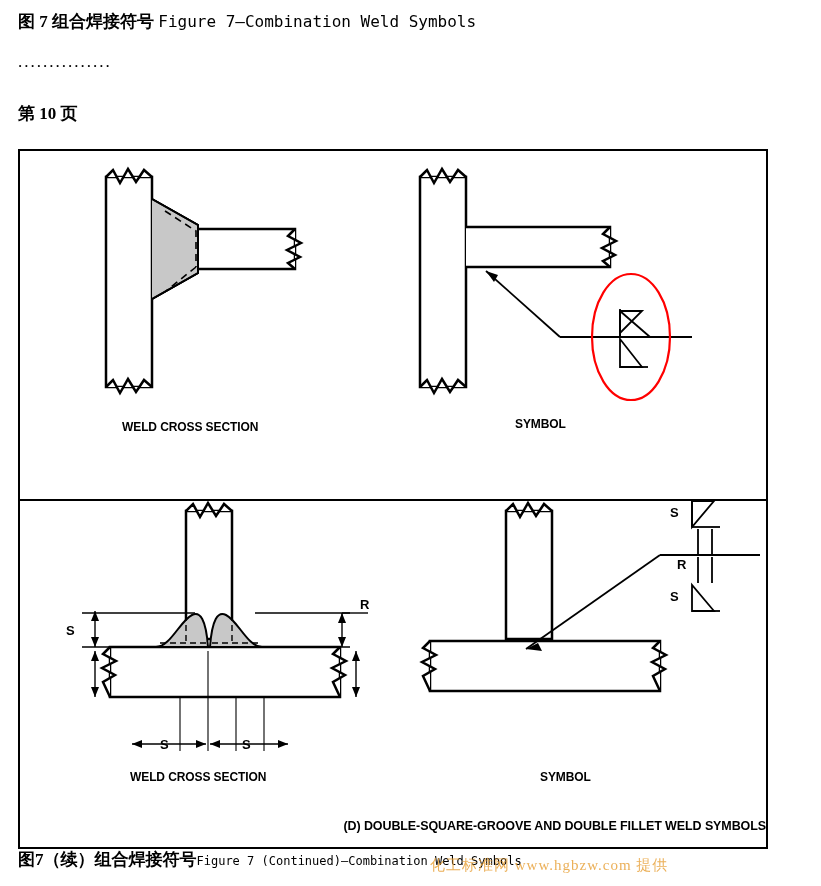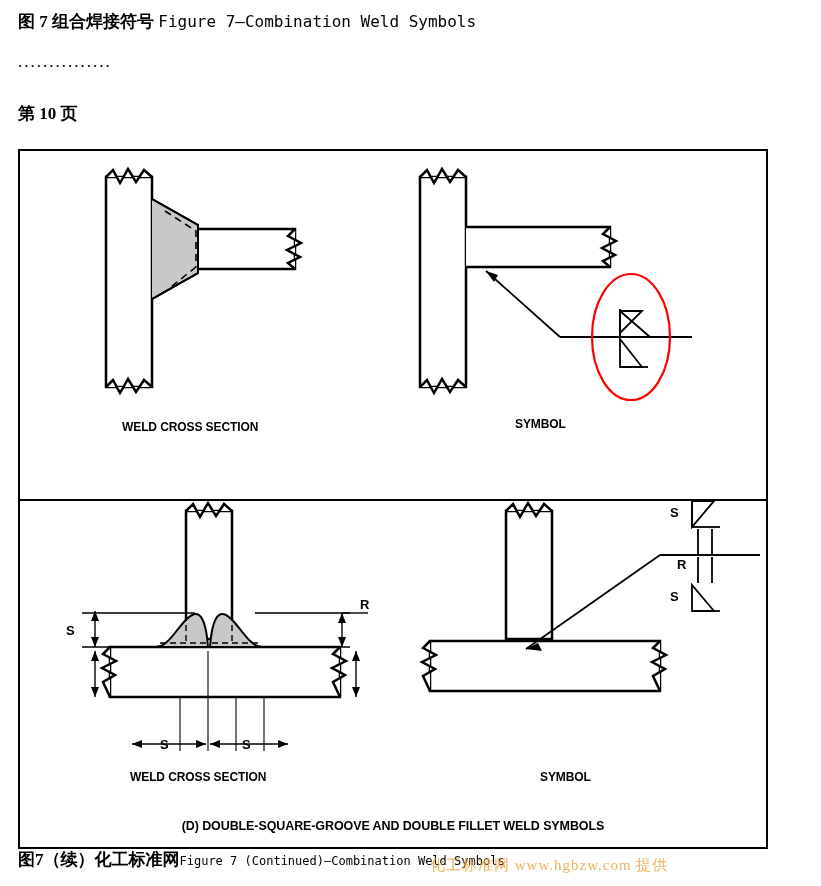--- a/index.html
+++ b/index.html
@@ -72,21 +72,21 @@
   .caption-c, .caption-d {
     position: absolute;
     width: 100%;
     text-align: center;
     font-family: "Liberation Sans", sans-serif;
     font-weight: bold;
     font-size: 12.5px;
     letter-spacing: -0.1px;
   }
   .caption-c { top: 312px; }
-  .caption-d { top: 668px; }
+  .caption-d { top: 668px; text-align: right; }
 
   .sublabel {
     position: absolute;
     font-family: "Liberation Sans", sans-serif;
     font-weight: bold;
     font-size: 12px;
     letter-spacing: -0.1px;
   }
   .sub-a { left: 102px; top: 269px; }
   .sub-b { left: 495px; top: 266px; }
@@ -271,18 +271,18 @@
       <text x="650" y="100" font-family="Liberation Sans, sans-serif" font-size="13" font-weight="bold">S</text>
     </svg>
 
     <div class="sublabel sub-c">WELD CROSS SECTION</div>
     <div class="sublabel sub-d">SYMBOL</div>
     <div class="caption-d">(D) DOUBLE-SQUARE-GROOVE AND DOUBLE FILLET WELD SYMBOLS</div>
 
   </div>
 
   <div class="title-bottom">
-    <span>图7（续）化工标准网</span><span class="lat">Figure 7 (Continued)—Combination Weld Symbols</span>
+    <span>图7（续）组合焊接符号</span><span class="lat">Figure 7 (Continued)—Combination Weld Symbols</span>
   </div>
 
   <div class="watermark">化工标准网 www.hgbzw.com 提供</div>
 
 </div>
 
 </body></html>

